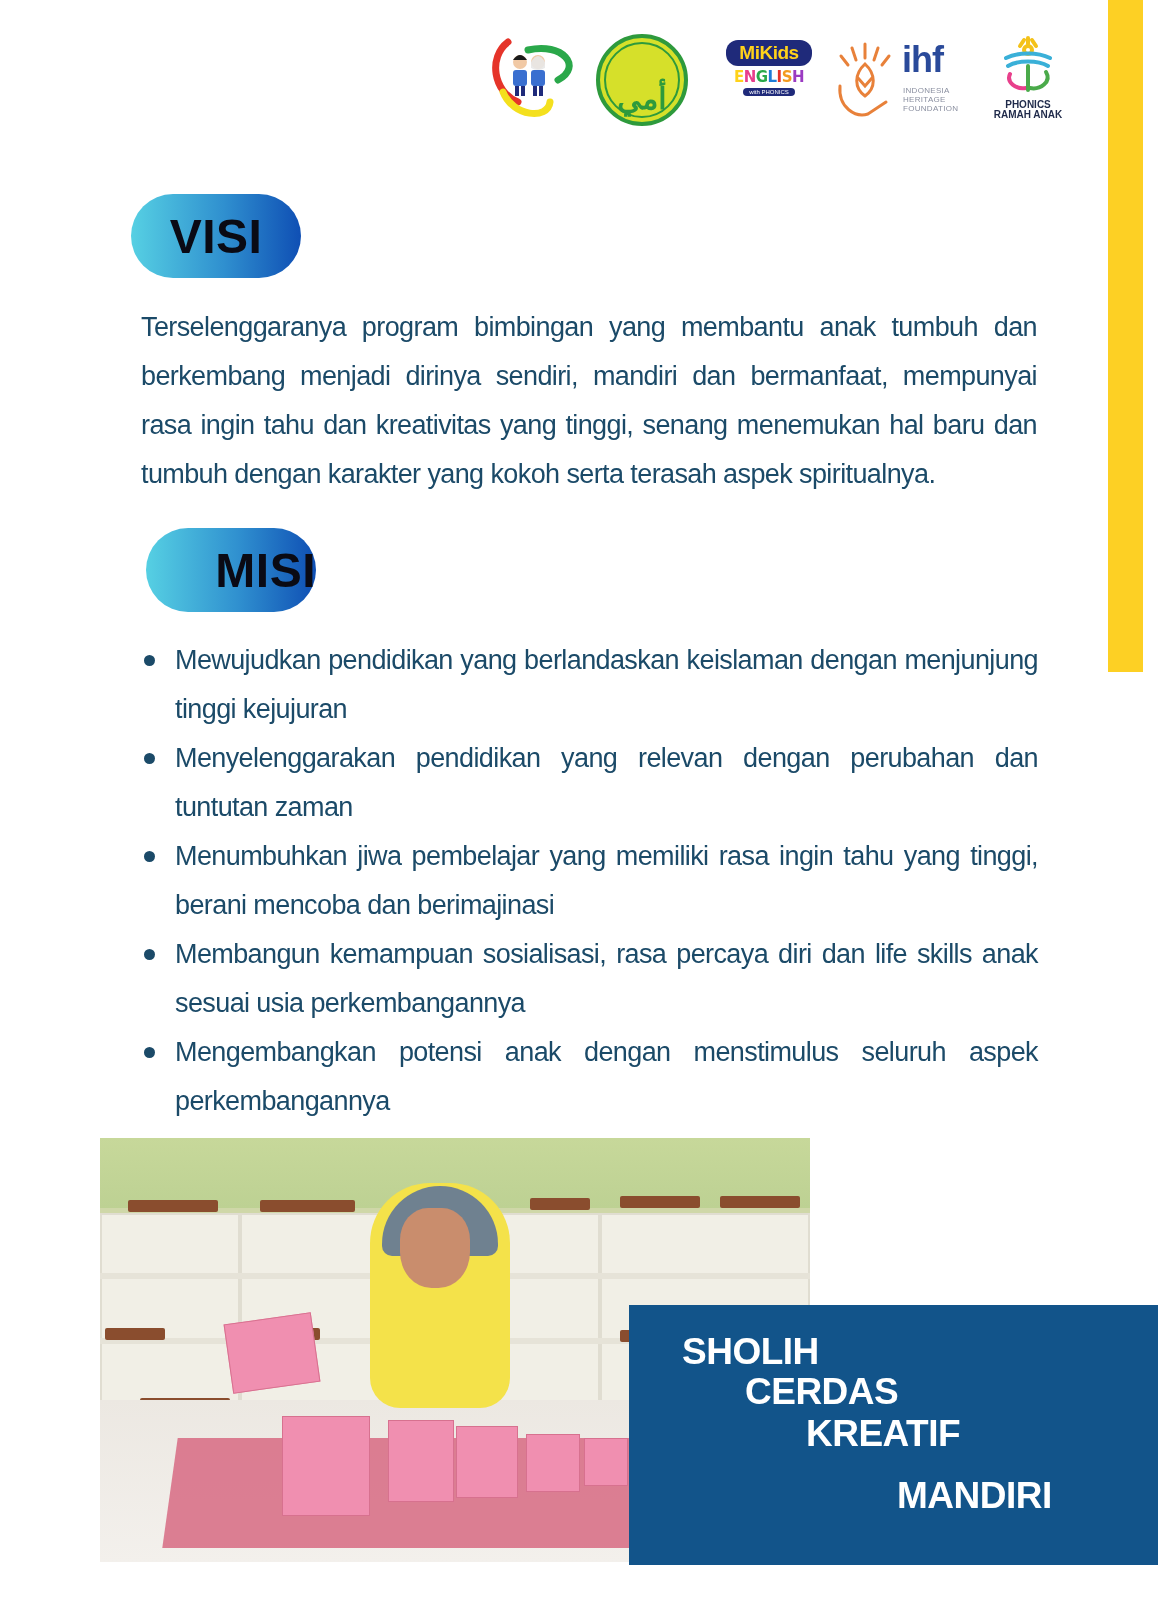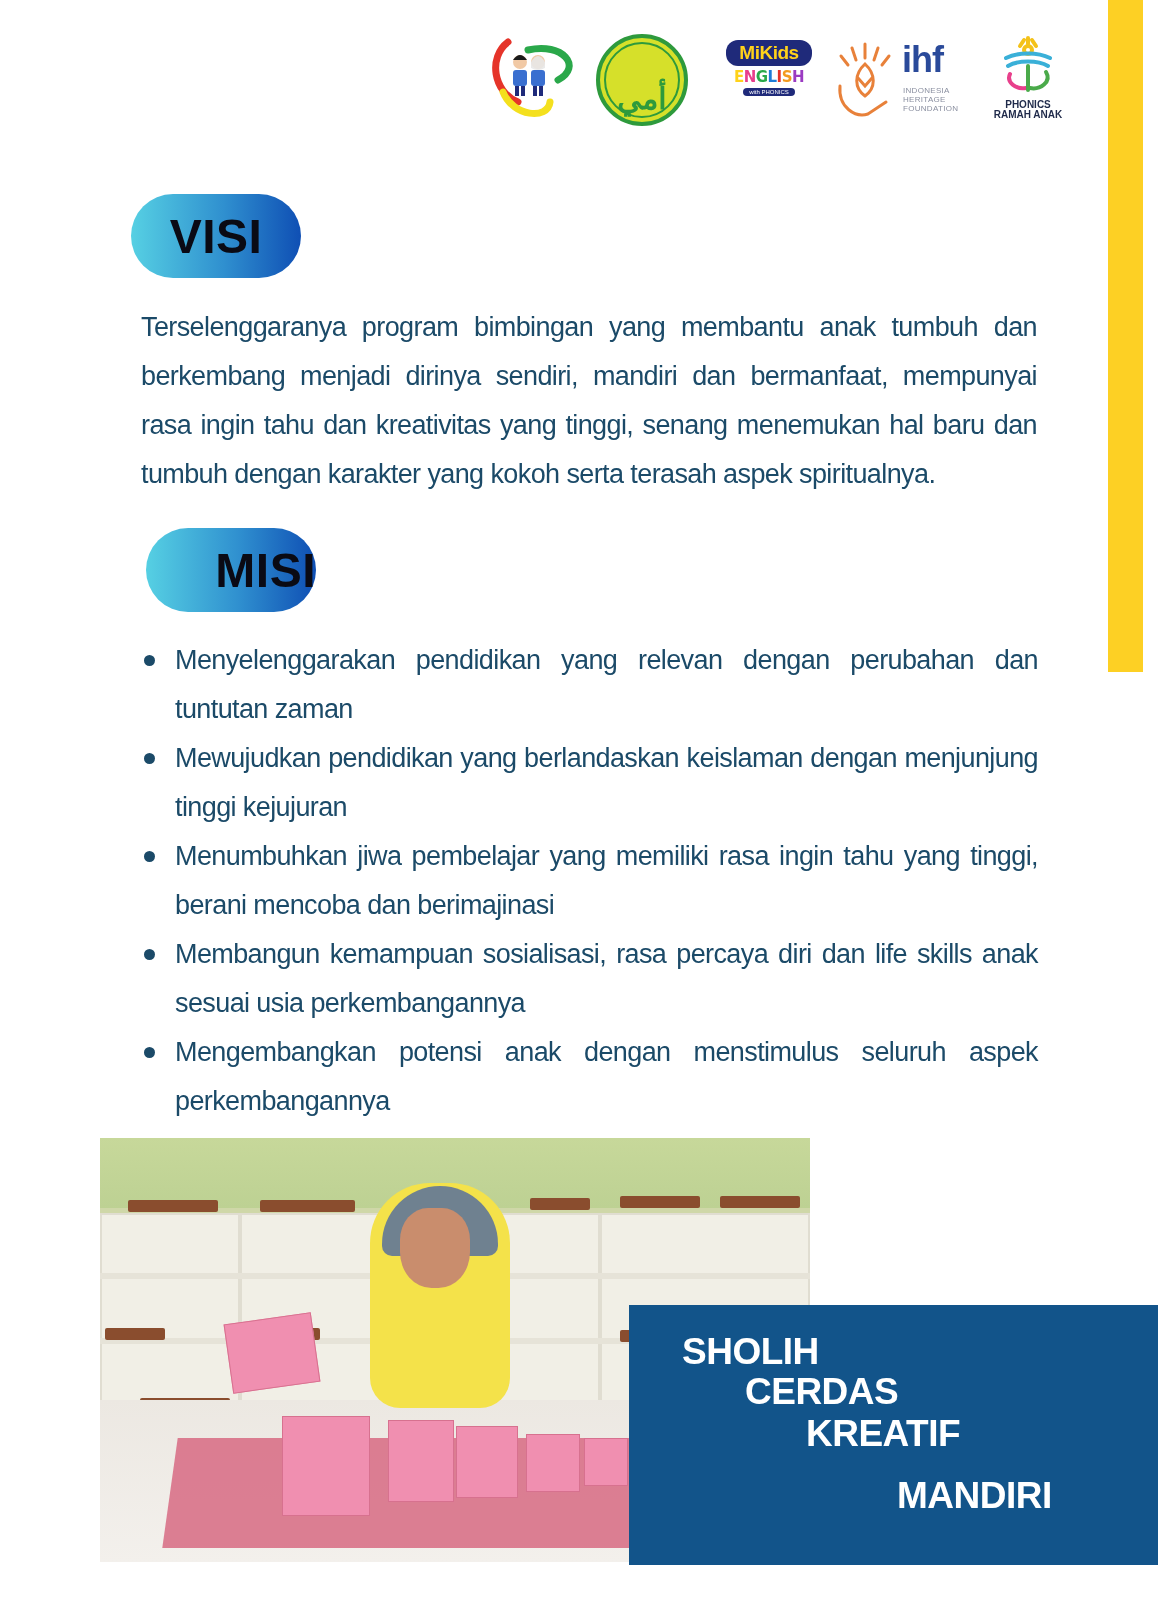--- a/index.html
+++ b/index.html
@@ -141,22 +141,22 @@
   <span>VISI</span>
 </div>
 
 <p class="body-text visi-para" style="margin:0;">Terselenggaranya program bimbingan yang membantu anak tumbuh dan berkembang menjadi dirinya sendiri, mandiri dan bermanfaat, mempunyai rasa ingin tahu dan kreativitas yang tinggi, senang menemukan hal baru dan tumbuh dengan karakter yang kokoh serta terasah aspek spiritualnya.</p>
 
 <div class="pill pill-misi">
   <span>MISI</span>
 </div>
 
 <ul class="misi-list">
+  <li><span class="bullet"></span><span>Mewujudkan pendidikan yang berlandaskan keislaman dengan menjunjung tinggi kejujuran</span></li>
   <li><span class="bullet"></span><span>Menyelenggarakan pendidikan yang relevan dengan perubahan dan tuntutan zaman</span></li>
-  <li><span class="bullet"></span><span>Mewujudkan pendidikan yang berlandaskan keislaman dengan menjunjung tinggi kejujuran</span></li>
   <li><span class="bullet"></span><span>Menumbuhkan jiwa pembelajar yang memiliki rasa ingin tahu yang tinggi, berani mencoba dan berimajinasi</span></li>
   <li><span class="bullet"></span><span>Membangun kemampuan sosialisasi, rasa percaya diri dan life skills anak sesuai  usia perkembangannya</span></li>
   <li><span class="bullet"></span><span>Mengembangkan potensi anak dengan menstimulus seluruh aspek perkembangannya</span></li>
 </ul>
 
 <div class="photo">
   <div class="wall"></div>
   <div class="shelf" style="left:0;top:75px;width:140px;height:190px;"></div>
   <div class="shelf" style="left:140px;top:75px;width:360px;height:190px;"></div>
   <div class="shelf" style="left:500px;top:75px;width:210px;height:190px;"></div>

